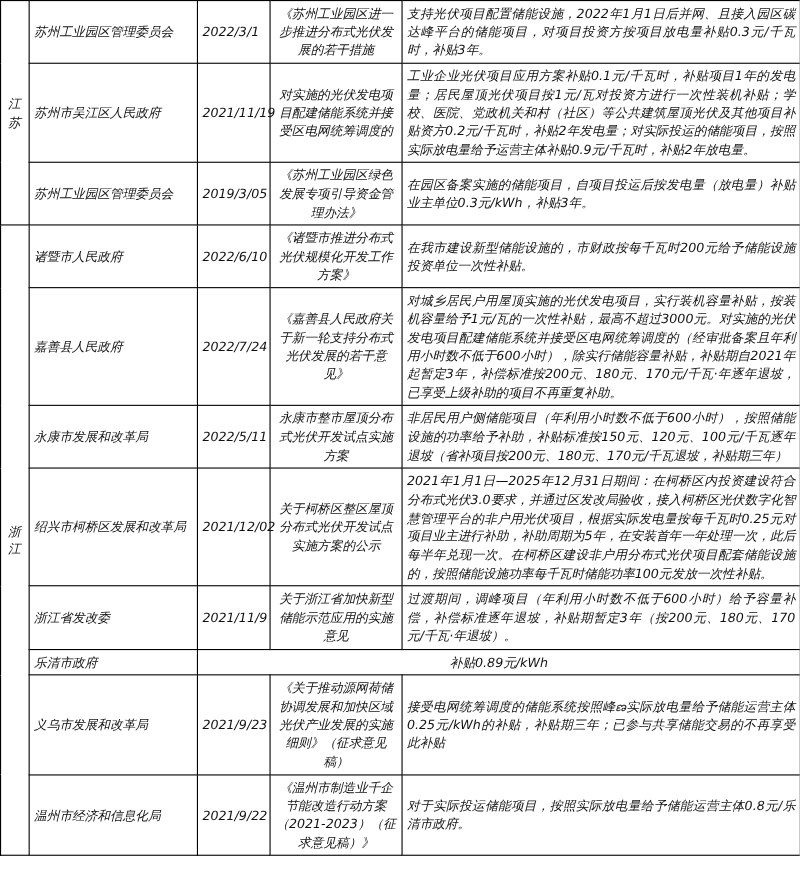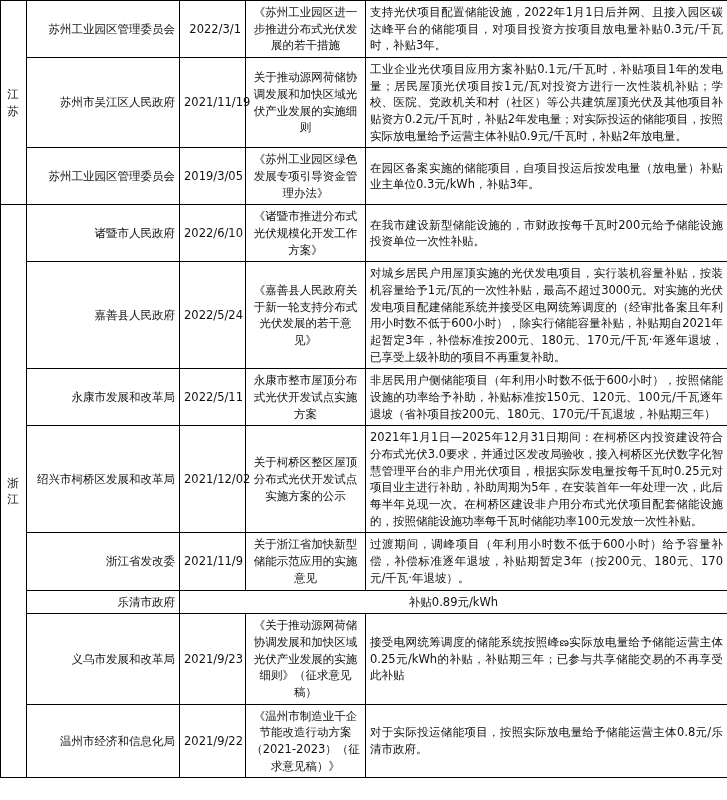--- a/index.html
+++ b/index.html
@@ -24,44 +24,45 @@
     width: 727px;
     border-collapse: collapse;
     table-layout: fixed;
   }
   table.policy-table td {
     border: 1px solid #000000;
     vertical-align: middle;
     padding: 3px 4px;
     font-size: 11.5px;
     line-height: 1.45;
+    font-style: italic;
   }
   
   col.c-prov { width: 26px; }
   col.c-org  { width: 153px; }
   col.c-date { width: 66px; }
   col.c-doc  { width: 120px; }
   col.c-desc { width: 362px; }
 
   td.prov {
     text-align: center;
     font-size: 13px;
     letter-spacing: 1px;
     padding: 0 2px;
     line-height: 1.25;
   }
   td.prov span {
     display: block;
     text-align: center;
   }
   td.org {
-    text-align: right;
+    text-align: left;
   }
   td.date {
-    text-align: right;
+    text-align: left;
     white-space: nowrap;
     font-size: 11.5px;
   }
   td.docname {
     text-align: center;
   }
   td.desc {
     text-align: justify;
     text-justify: inter-ideograph;
     padding: 4px 5px;
@@ -89,42 +90,42 @@
           <span>江苏</span>
         </td>
         <td class="org">苏州工业园区管理委员会</td>
         <td class="date">2022/3/1</td>
         <td class="docname">《苏州工业园区进一步推进分布式光伏发展的若干措施</td>
         <td class="desc">支持光伏项目配置储能设施，2022年1月1日后并网、且接入园区碳达峰平台的储能项目，对项目投资方按项目放电量补贴0.3元/千瓦时，补贴3年。</td>
       </tr>
       <tr>
         <td class="org">苏州市吴江区人民政府</td>
         <td class="date">2021/11/19</td>
-        <td class="docname">关于推动源网荷储协调发展和加快区域光伏产业发展的实施细则</td>
+        <td class="docname">对实施的光伏发电项目配建储能系统并接受区电网统筹调度的</td>
         <td class="desc">工业企业光伏项目应用方案补贴0.1元/千瓦时，补贴项目1年的发电量；居民屋顶光伏项目按1元/瓦对投资方进行一次性装机补贴；学校、医院、党政机关和村（社区）等公共建筑屋顶光伏及其他项目补贴资方0.2元/千瓦时，补贴2年发电量；对实际投运的储能项目，按照实际放电量给予运营主体补贴0.9元/千瓦时，补贴2年放电量。</td>
       </tr>
       <tr>
         <td class="org">苏州工业园区管理委员会</td>
         <td class="date">2019/3/05</td>
         <td class="docname">《苏州工业园区绿色发展专项引导资金管理办法》</td>
         <td class="desc">在园区备案实施的储能项目，自项目投运后按发电量（放电量）补贴业主单位0.3元/kWh，补贴3年。</td>
       </tr>
 
       <tr>
         <td class="prov" rowspan="8">
           <span>浙江</span>
         </td>
         <td class="org">诸暨市人民政府</td>
         <td class="date">2022/6/10</td>
         <td class="docname">《诸暨市推进分布式光伏规模化开发工作方案》</td>
         <td class="desc">在我市建设新型储能设施的，市财政按每千瓦时200元给予储能设施投资单位一次性补贴。</td>
       </tr>
       <tr>
         <td class="org">嘉善县人民政府</td>
-        <td class="date">2022/5/24</td>
+        <td class="date">2022/7/24</td>
         <td class="docname">《嘉善县人民政府关于新一轮支持分布式光伏发展的若干意见》</td>
         <td class="desc">对城乡居民户用屋顶实施的光伏发电项目，实行装机容量补贴，按装机容量给予1元/瓦的一次性补贴，最高不超过3000元。对实施的光伏发电项目配建储能系统并接受区电网统筹调度的（经审批备案且年利用小时数不低于600小时），除实行储能容量补贴，补贴期自2021年起暂定3年，补偿标准按200元、180元、170元/千瓦·年逐年退坡，已享受上级补助的项目不再重复补助。</td>
       </tr>
       <tr>
         <td class="org">永康市发展和改革局</td>
         <td class="date">2022/5/11</td>
         <td class="docname">永康市整市屋顶分布式光伏开发试点实施方案</td>
         <td class="desc">非居民用户侧储能项目（年利用小时数不低于600小时），按照储能设施的功率给予补助，补贴标准按150元、120元、100元/千瓦逐年退坡（省补项目按200元、180元、170元/千瓦退坡，补贴期三年）</td>
       </tr>
       <tr>

